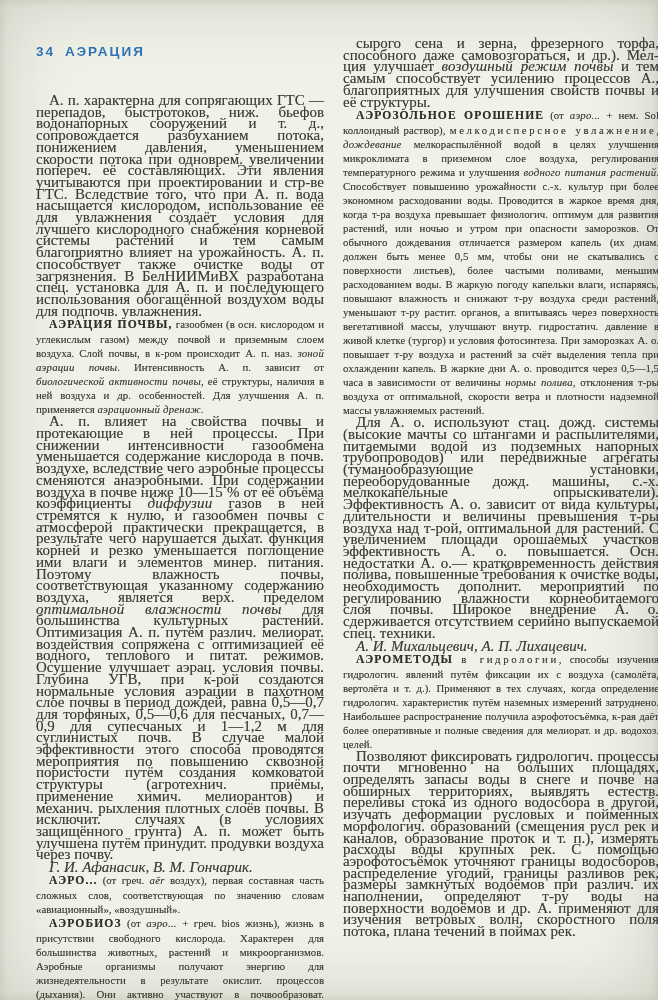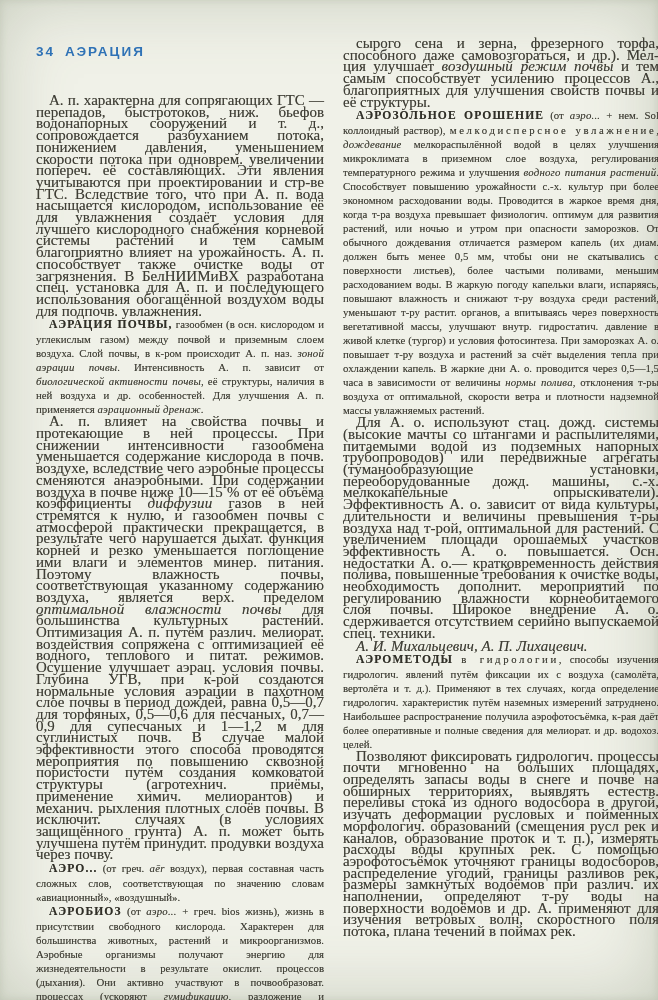--- a/index.html
+++ b/index.html
@@ -52,20 +52,21 @@
 
 <div class="page">
   <div class="content">
     <div class="col" id="col-left">
       <div class="runhead">
         <span class="pn">34</span><span>АЭРАЦИЯ</span>
       </div>
         <p class="blk small">А. п. характерна для сопрягающих ГТС — перепадов, быстротоков, ниж. бьефов водонапорных сооружений и т. д., сопровождается разбуханием потока, понижением давления, уменьшением скорости потока при одноврем. увеличении попереч. её составляющих. Эти явления учитываются при проектировании и стр-ве ГТС. Вследствие того, что при А. п. вода насыщается кислородом, использование её для увлажнения создаёт условия для лучшего кислородного снабжения корневой системы растений и тем самым благоприятно влияет на урожайность. А. п. способствует также очистке воды от загрязнения. В БелНИИМиВХ разработана спец. установка для А. п. и последующего использования обогащённой воздухом воды для подпочв. увлажнения.</p>
         <p class="blk normal entry"><span class="hw">АЭРАЦИЯ ПОЧВЫ,</span> газообмен (в осн. кислородом и углекислым газом) между почвой и приземным слоем воздуха. Слой почвы, в к-ром происходит А. п. наз. <i>зоной аэрации почвы</i>. Интенсивность А. п. зависит от <i>биологической активности почвы</i>, её структуры, наличия в ней воздуха и др. особенностей. Для улучшения А. п. применяется <i>аэрационный дренаж</i>.</p>
         <p class="blk small">А. п. влияет на свойства почвы и протекающие в ней процессы. При снижении интенсивности газообмена уменьшается содержание кислорода в почв. воздухе, вследствие чего аэробные процессы сменяются анаэробными. При содержании воздуха в почве ниже 10—15 % от её объёма коэффициенты <i>диффузии</i> газов в ней стремятся к нулю, и газообмен почвы с атмосферой практически прекращается, в результате чего нарушается дыхат. функция корней и резко уменьшается поглощение ими влаги и элементов минер. питания. Поэтому влажность почвы, соответствующая указанному содержанию воздуха, является верх. пределом <i>оптимальной влажности почвы</i> для большинства культурных растений. Оптимизация А. п. путём различ. мелиорат. воздействия сопряжена с оптимизацией её водного, теплового и питат. режимов. Осушение улучшает аэрац. условия почвы. Глубина УГВ, при к-рой создаются нормальные условия аэрации в пахотном слое почвы в период дождей, равна 0,5—0,7 для торфяных, 0,5—0,6 для песчаных, 0,7—0,9 для супесчаных и 1—1,2 м для суглинистых почв. В случае малой эффективности этого способа проводятся мероприятия по повышению сквозной пористости путём создания комковатой структуры (агротехнич. приёмы, применение химич. мелиорантов) и механич. рыхления плотных слоёв почвы. В исключит. случаях (в условиях защищённого грунта) А. п. может быть улучшена путём принудит. продувки воздуха через почву.</p>
+        <p class="blk small sig">Г. И. Афанасик, В. М. Гончарик.</p>
         <p class="blk normal entry"><span class="hw">АЭРО...</span> (от греч. <i>aēr</i> воздух), первая составная часть сложных слов, соответствующая по значению словам «авиационный», «воздушный».</p>
         <p class="blk normal entry"><span class="hw">АЭРОБИОЗ</span> (от <i>аэро...</i> + греч. bios жизнь), жизнь в присутствии свободного кислорода. Характерен для большинства животных, растений и микроорганизмов. Аэробные организмы получают энергию для жизнедеятельности в результате окислит. процессов (дыхания). Они активно участвуют в почвообразоват. процессах (ускоряют <i>гумификацию</i>, разложение и <i>минерализацию органического вещества</i>, способствуют формированию органо-минер. почв. агрегатов и др.).</p>
         <p class="blk small">Аэробный обмен веществ и энергии эффективнее <i>дождевание</i>, т. к. обеспечивает выделение большого кол-ва энергии. За счёт выделения тепла происходит самосогревание органич. материалов (навоза,</p>
       </div>
     <div class="col col-right" id="col-right">
         <p class="blk small noindent">сырого сена и зерна, фрезерного торфа, способного даже самовозгораться, и др.). Мел-ция улучшает <i>воздушный режим почвы</i> и тем самым способствует усилению процессов А., благоприятных для улучшения свойств почвы и её структуры.</p>
         <p class="blk normal entry"><span class="hw">АЭРОЗОЛЬНОЕ ОРОШЕНИЕ</span> (от <i>аэро...</i> + нем. Sol коллоидный раствор), <span class="sp">мелкодисперсное увлажнение</span>, <i>дождевание</i> мелкораспылённой водой в целях улучшения микроклимата в приземном слое воздуха, регулирования температурного режима и улучшения <i>водного питания растений</i>. Способствует повышению урожайности с.-х. культур при более экономном расходовании воды. Проводится в жаркое время дня, когда т-ра воздуха превышает физиологич. оптимум для развития растений, или ночью и утром при опасности заморозков. От обычного дождевания отличается размером капель (их диам. должен быть менее 0,5 мм, чтобы они не скатывались с поверхности листьев), более частыми поливами, меньшим расходованием воды. В жаркую погоду капельки влаги, испаряясь, повышают влажность и снижают т-ру воздуха среди растений, уменьшают т-ру растит. органов, а впитываясь через поверхность вегетативной массы, улучшают внутр. гидростатич. давление в живой клетке (тургор) и условия фотосинтеза. При заморозках А. о. повышает т-ру воздуха и растений за счёт выделения тепла при охлаждении капель. В жаркие дни А. о. проводится через 0,5—1,5 часа в зависимости от величины <i>нормы полива</i>, отклонения т-ры воздуха от оптимальной, скорости ветра и плотности надземной массы увлажняемых растений.</p>
         <p class="blk small">Для А. о. используют стац. дожд. системы (высокие мачты со штангами и распылителями, питаемыми водой из подземных напорных трубопроводов) или передвижные агрегаты (туманообразующие установки, переоборудованные дожд. машины, с.-х. мелкокапельные опрыскиватели). Эффективность А. о. зависит от вида культуры, длительности и величины превышения т-ры воздуха над т-рой, оптимальной для растений. С увеличением площади орошаемых участков эффективность А. о. повышается. Осн. недостатки А. о.— кратковременность действия полива, повышенные требования к очистке воды, необходимость дополнит. мероприятий по регулированию влажности корнеобитаемого слоя почвы. Широкое внедрение А. о. сдерживается отсутствием серийно выпускаемой спец. техники.</p>
         <p class="blk small sig">А. И. Михальцевич, А. П. Лихацевич.</p>
         <p class="blk normal entry"><span class="hw">АЭРОМЕТОДЫ</span> <span class="sp">в гидрологии</span>, способы изучения гидрологич. явлений путём фиксации их с воздуха (самолёта, вертолёта и т. д.). Применяют в тех случаях, когда определение гидрологич. характеристик путём наземных измерений затруднено. Наибольшее распространение получила аэрофотосъёмка, к-рая даёт более оперативные и полные сведения для мелиорат. и др. водохоз. целей.</p>

